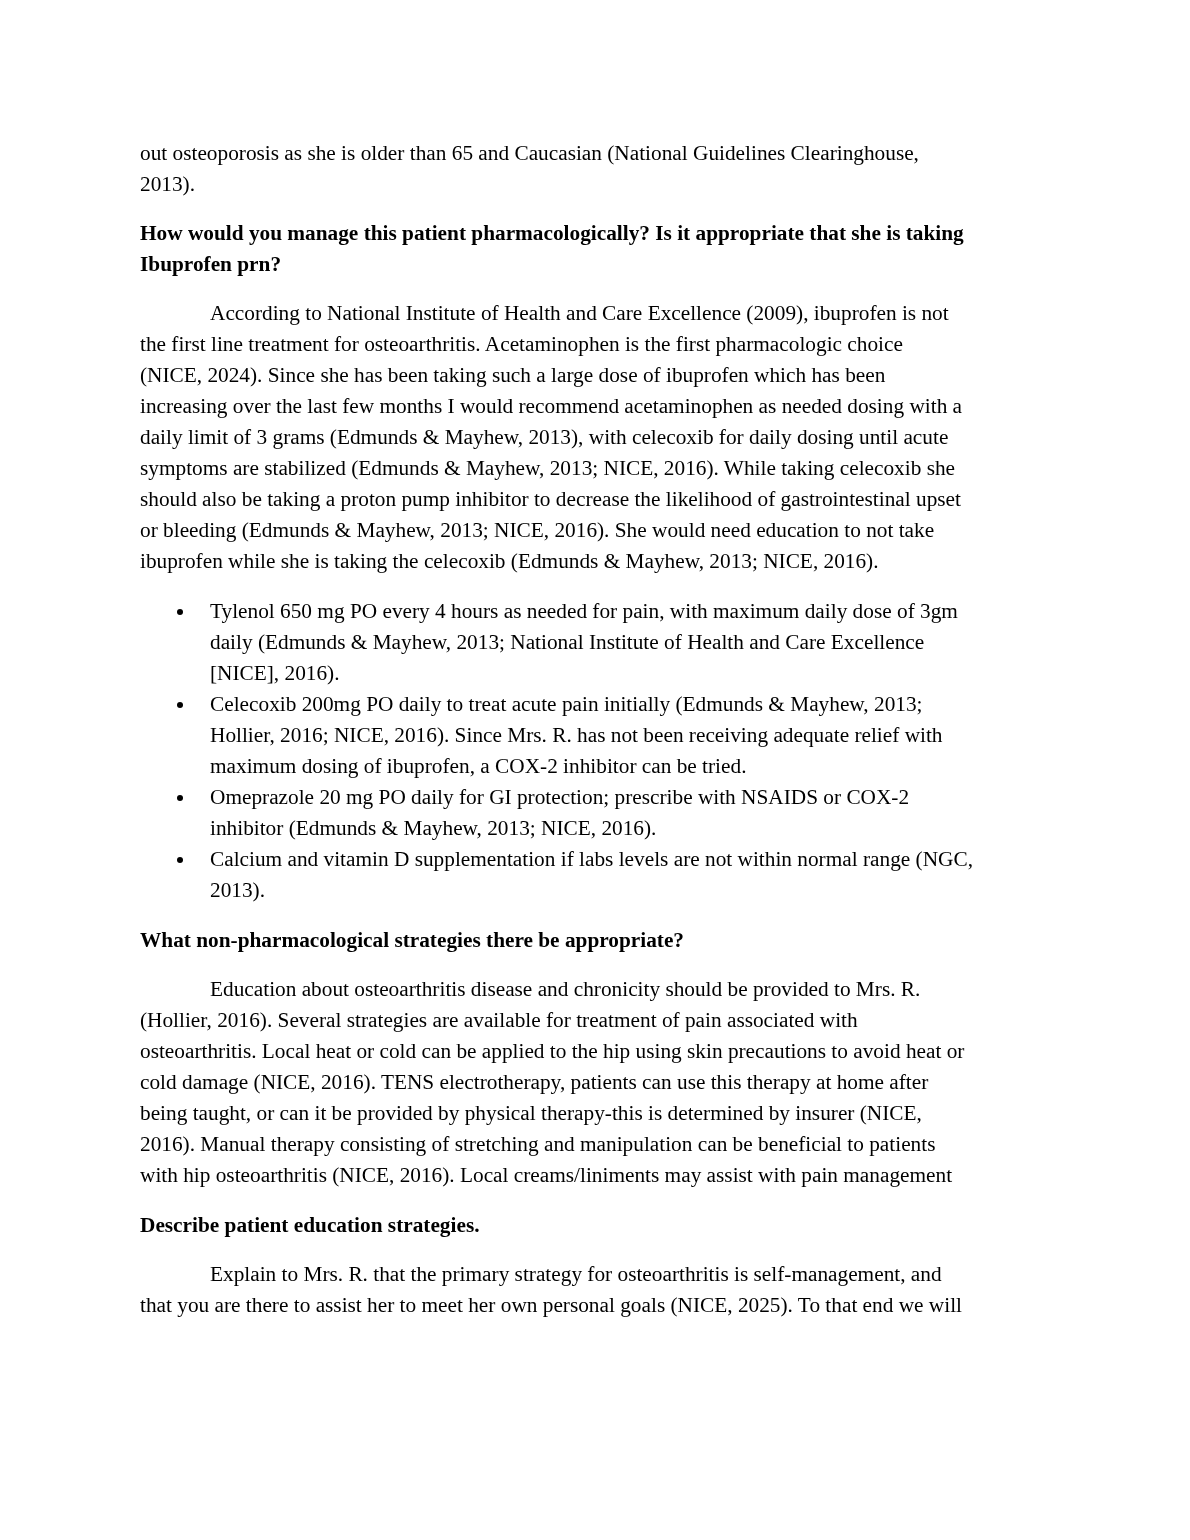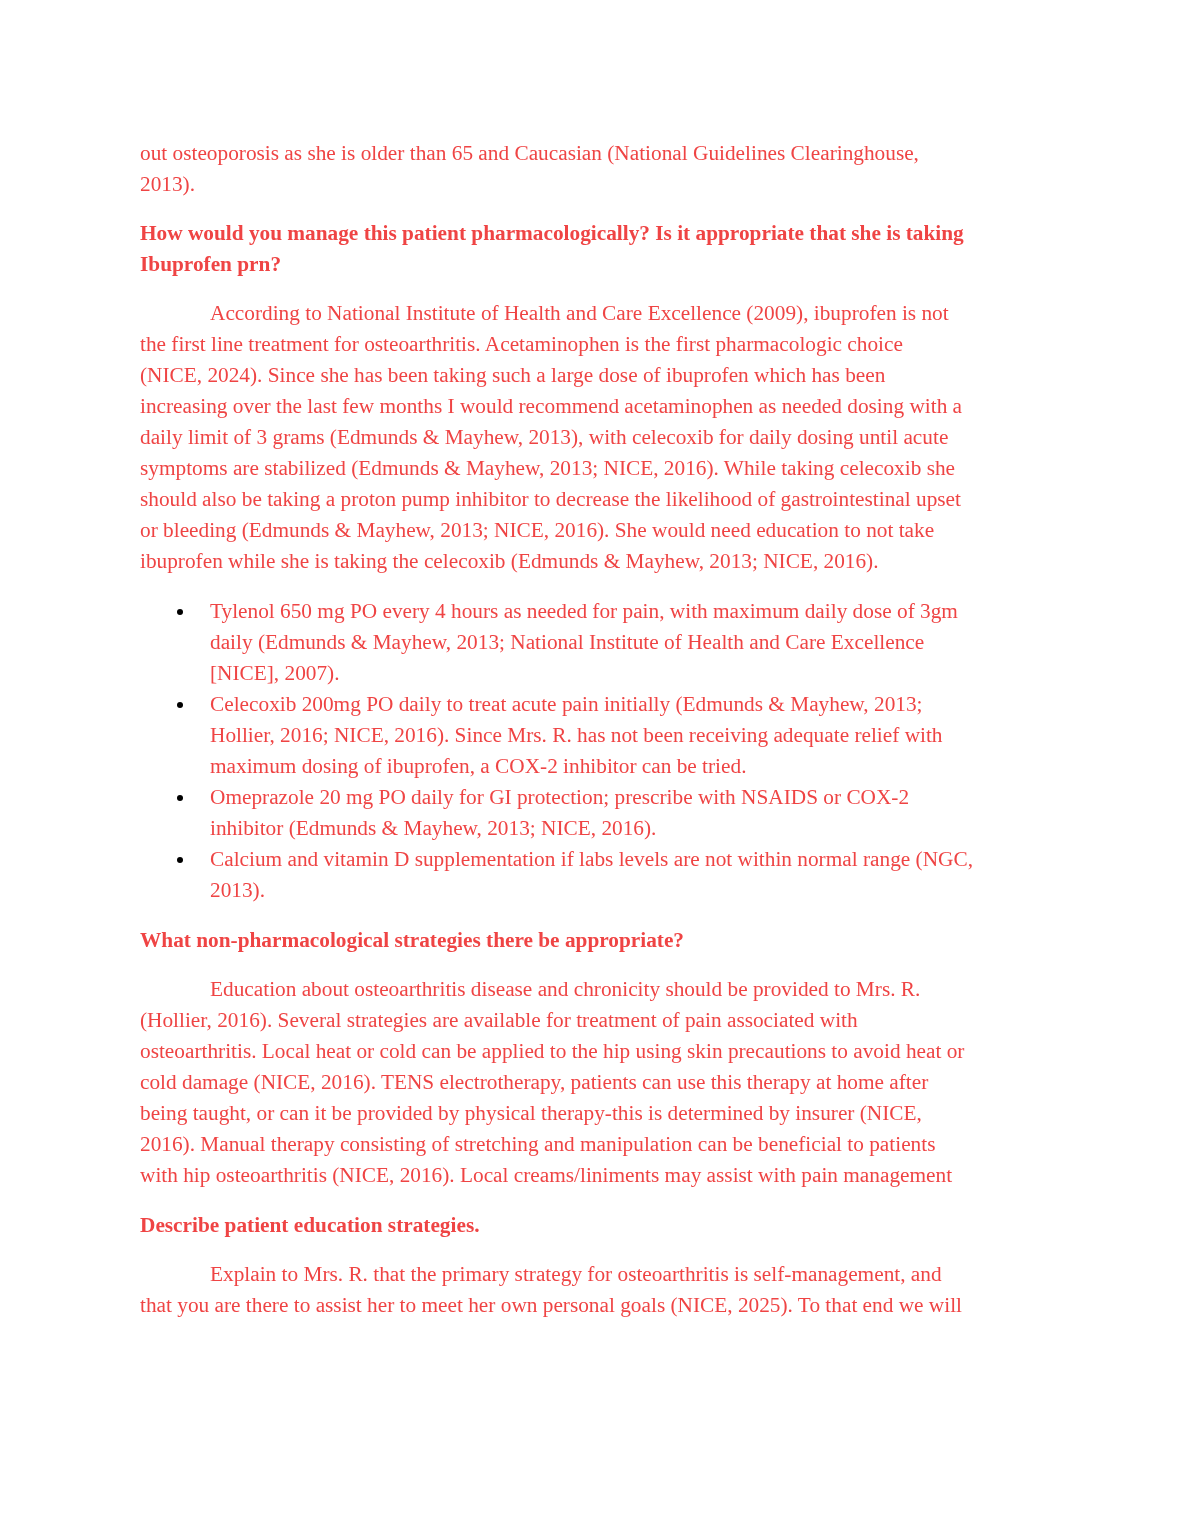--- a/index.html
+++ b/index.html
@@ -1,19 +1,19 @@
 <!DOCTYPE html>
 <html><head>
 <meta charset="utf-8">
 <style>
   html, body { margin: 0; padding: 0; background: #ffffff; }
   body { width: 1190px; height: 1540px; position: relative; overflow: hidden; }
   .page {
     position: absolute; left: 140px; top: 138px; width: 930px;
-    font-family: "Liberation Serif", serif; font-size: 21.3px; color: #ef4444;
+    font-family: "Liberation Serif", serif; font-size: 21.3px; color: #000000;
   }
   .line { white-space: nowrap; height: 31px; line-height: 31px; }
   .bold { font-weight: bold; }
   .indent { padding-left: 70px; }
   .gap-s { height: 18px; }
   .gap-m { height: 19px; }
   .bullets { position: relative; }
   .bullet-item { position: relative; padding-left: 70px; }
   .bullet-dot {
     position: absolute; left: 37px; top: 13px; width: 6px; height: 6px;
@@ -48,21 +48,21 @@
       <div class="line">should also be taking a proton pump inhibitor to decrease the likelihood of gastrointestinal upset</div>
       <div class="line">or bleeding (Edmunds &amp; Mayhew, 2013; NICE, 2016). She would need education to not take</div>
       <div class="line">ibuprofen while she is taking the celecoxib (Edmunds &amp; Mayhew, 2013; NICE, 2016).</div>
     </div>
     <div class="gap-m"></div>
     <div class="bullets">
       <div class="bullet-item">
         <span class="bullet-dot"></span>
         <div class="line">Tylenol 650 mg PO every 4 hours as needed for pain, with maximum daily dose of 3gm</div>
         <div class="line">daily (Edmunds &amp; Mayhew, 2013; National Institute of Health and Care Excellence</div>
-        <div class="line">[NICE], 2007).</div>
+        <div class="line">[NICE], 2016).</div>
       </div>
       <div class="bullet-item">
         <span class="bullet-dot"></span>
         <div class="line">Celecoxib 200mg PO daily to treat acute pain initially (Edmunds &amp; Mayhew, 2013;</div>
         <div class="line">Hollier, 2016; NICE, 2016). Since Mrs. R. has not been receiving adequate relief with</div>
         <div class="line">maximum dosing of ibuprofen, a COX-2 inhibitor can be tried.</div>
       </div>
       <div class="bullet-item">
         <span class="bullet-dot"></span>
         <div class="line">Omeprazole 20 mg PO daily for GI protection; prescribe with NSAIDS or COX-2</div>

